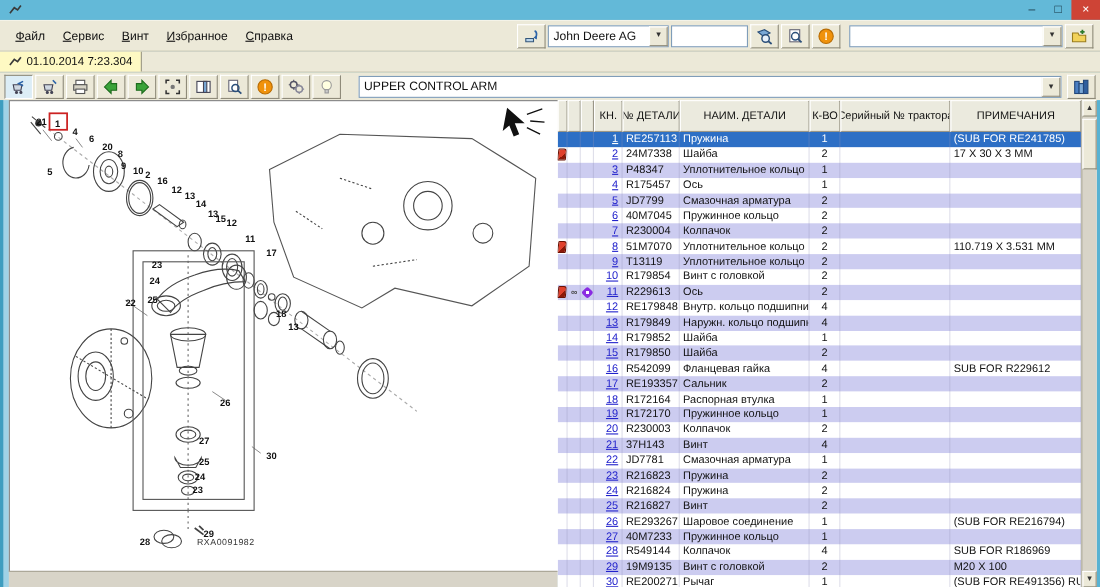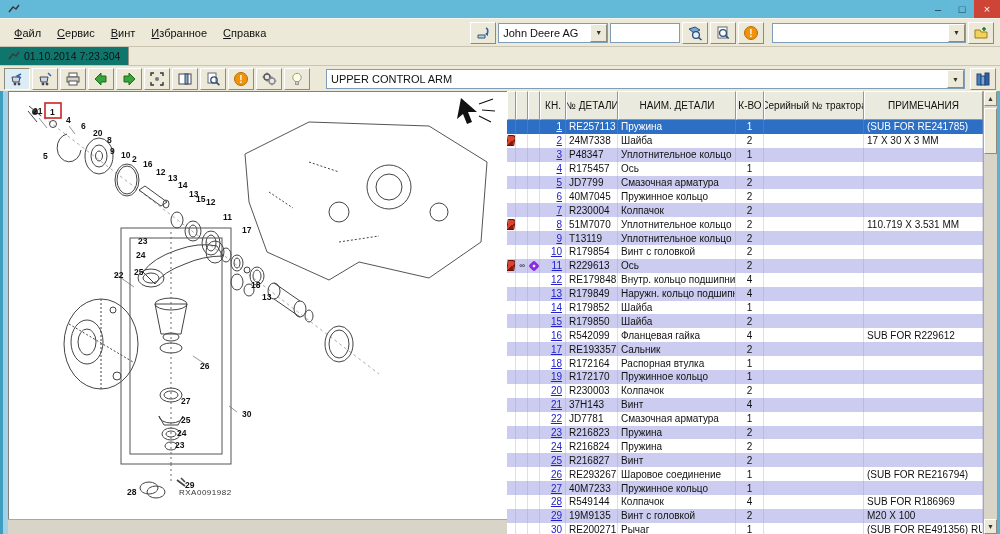--- a/index.html
+++ b/index.html
@@ -16,21 +16,21 @@
   .bar{background:#ece9d8;border-bottom:1px solid #c9c5b2;}
   .menubar{height:27px;display:flex;align-items:center;padding:0 6px;gap:2px;border-top:1px solid #f6f4ea;}
   .mi{padding:2px 8px;}
   .mi::first-letter{text-decoration:underline;}
   .tbtn{height:20px;min-width:22px;background:#ece9d8;border:1px solid;border-color:#fff #8f8b7a #8f8b7a #fff;display:flex;align-items:center;justify-content:center;padding:0 1px;}
   .tbtn.pressed{border-color:#8f8b7a #fff #fff #8f8b7a;background:#dcedf6;}
   .combo,.tinput{background:#fff;border:1px solid #7f9db9;height:18px;display:flex;align-items:center;font-size:11px;}
   .combo .cv{flex:1;padding:0 4px;white-space:nowrap;overflow:hidden;}
   .drop{width:15px;height:16px;background:#ece9d8;border:1px solid;border-color:#fff #8f8b7a #8f8b7a #fff;display:flex;align-items:center;justify-content:center;font-size:7px;color:#333;}
   .datebar{height:18px;display:flex;align-items:center;}
-  .datetab{height:18px;display:flex;align-items:center;gap:4px;padding:0 8px 0 8px;border-right:1px solid #9a9687;background:#0f766e;font-size:10.5px;}
+  .datetab{height:18px;display:flex;align-items:center;gap:4px;padding:0 8px 0 8px;border-right:1px solid #9a9687;background:#fef9c3;font-size:10.5px;}
   .toolbar{height:26px;display:flex;align-items:center;gap:2px;padding:0 4px;}
   .crumbs{height:20px;display:flex;align-items:stretch;background:#ece9d8;border-bottom:1px solid #9a9687;}
   .crumb{background:#f5f4ee;border:1px solid;border-color:#9a9687 #fff #fff #9a9687;display:flex;align-items:center;padding:0 5px;font-size:10.5px;white-space:nowrap;overflow:hidden;}
   .crumb:nth-child(1){width:262px;}
   .crumb:nth-child(2){width:60px;}
   .crumb:nth-child(3){width:62px;}
   .crumb:nth-child(4){width:70px;}
   .crumbspacer{flex:1;}
   
   .content{position:absolute;top:91px;bottom:0;left:0;right:0;display:flex;}

